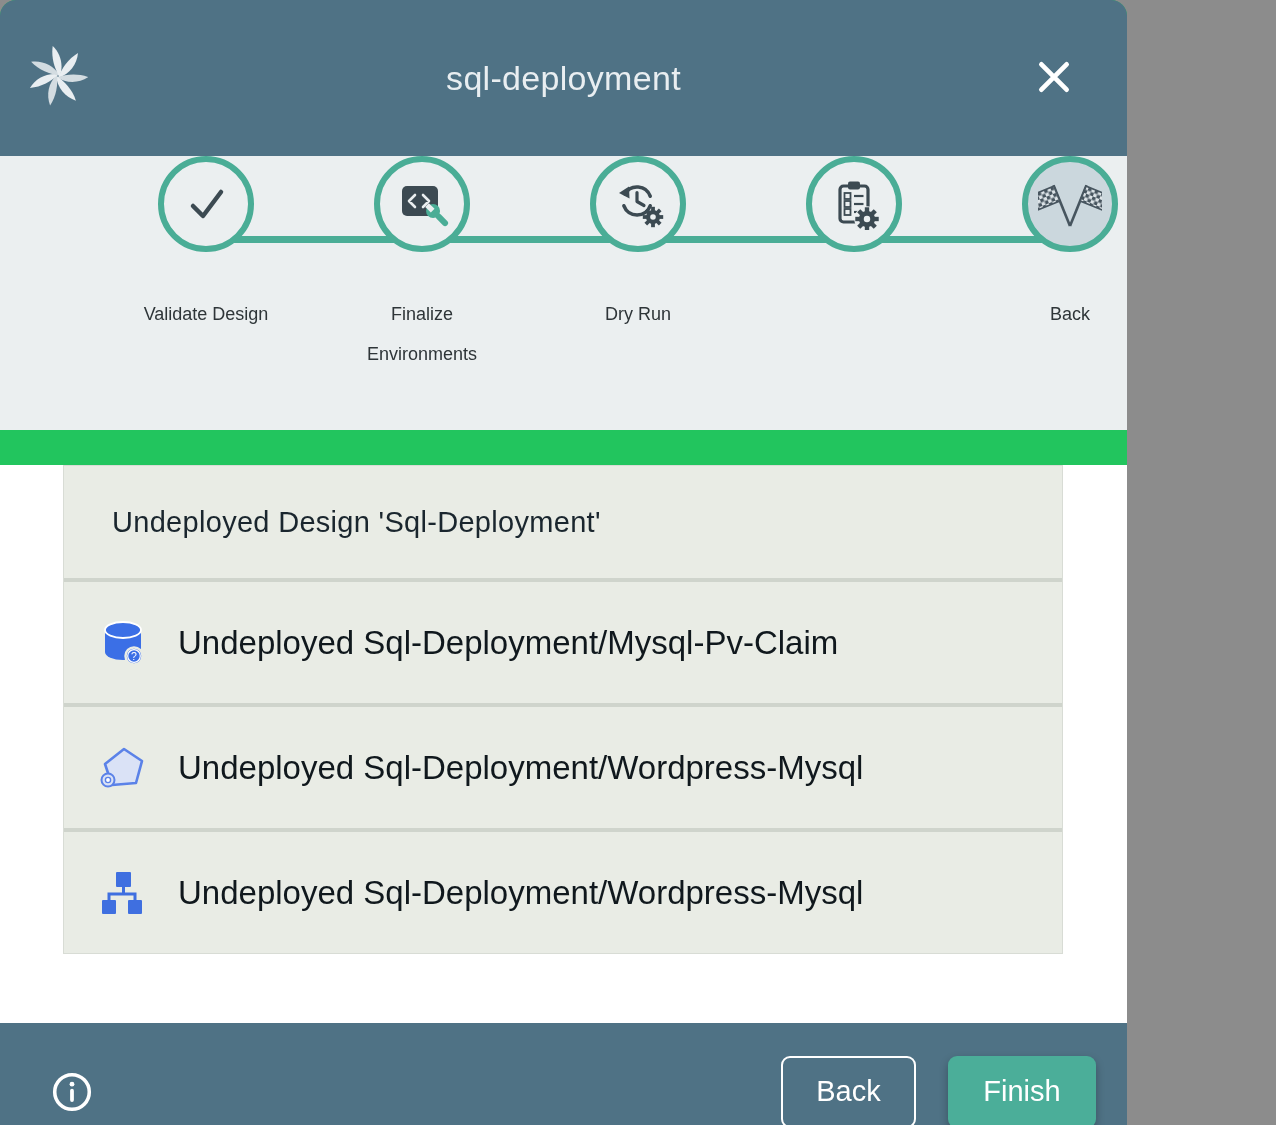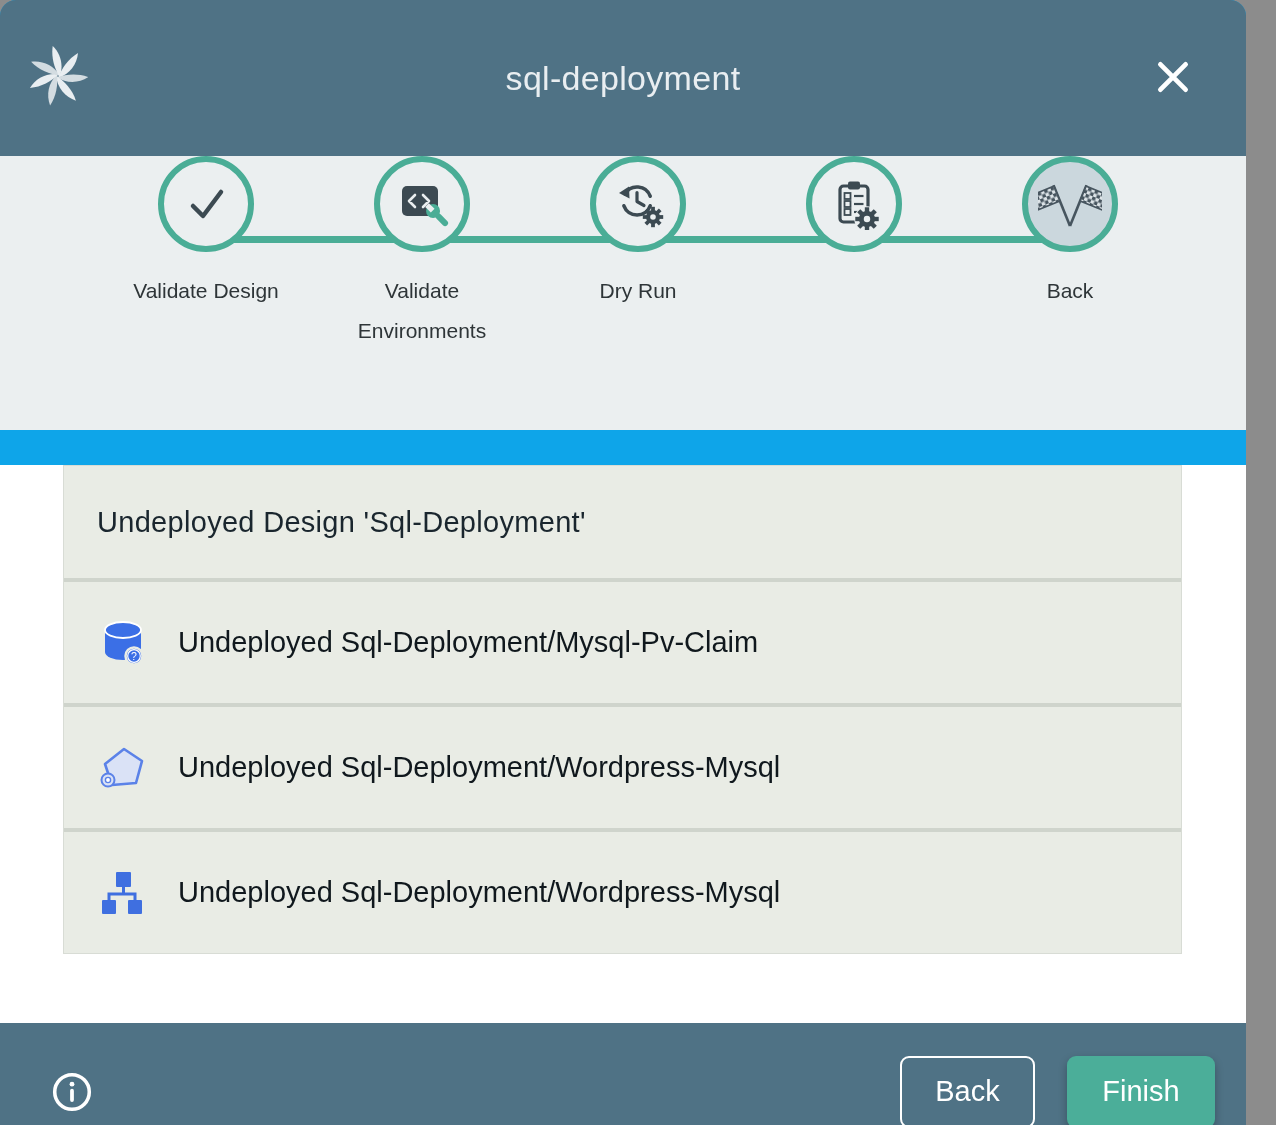--- a/index.html
+++ b/index.html
@@ -3,22 +3,22 @@
 <meta charset="utf-8">
 <style>
   html,body{margin:0;padding:0}
   body{
     width:1276px;height:1125px;
     background:#8c8c8c;
     font-family:"Liberation Sans",sans-serif;
     -webkit-font-smoothing:antialiased;
   }
   .dialog{
-    position:relative;width:1246px;height:1125px;
-    border-radius:16px 16px 0 0;overflow:hidden;background:#0ea5e9;
+    position:relative;width:1127px;height:1125px;
+    border-radius:16px 16px 0 0;overflow:hidden;background:#22c55e;
   }
   
   .header{
     position:relative;height:156px;background:#4F7285;
     display:flex;align-items:center;justify-content:center;
   }
   .logo{position:absolute;left:28px;top:46px;width:60px;height:60px}
   .title{color:#E9EEF1;font-size:34px;letter-spacing:.3px}
   .close-btn{
     position:absolute;right:48px;top:52px;width:50px;height:50px;
@@ -30,36 +30,36 @@
   .track{position:absolute;left:206px;width:864px;top:80px;height:7px;background:#4AAD96;border-radius:4px}
   .steps{position:absolute;left:98px;top:0;display:flex}
   .step{width:216px;display:flex;flex-direction:column;align-items:center;cursor:pointer}
   .circle{
     position:relative;z-index:1;width:84px;height:84px;border:6px solid #4AAD96;
     border-radius:50%;background:#EBEFF0;
     display:flex;align-items:center;justify-content:center;
   }
   .step.active .circle{background:#CBD7DD}
   .step-label{
-    margin-top:19px;font-size:21px;color:#2E3538;
+    margin-top:42px;font-size:18px;color:#2E3538;
     text-align:center;line-height:40px;max-width:172px;
   }
   
   .content{background:#fff;height:558px}
   .panel{margin:35px 64px 0 63px;border:1px solid #D8DCD5}
   .panel-header{
     height:112px;background:#E9ECE5;display:flex;align-items:center;
-    padding-left:33px;font-size:29px;color:#1A262E;letter-spacing:.3px;
+    padding-left:48px;font-size:29px;color:#1A262E;letter-spacing:.3px;
   }
   .row{
     height:121px;background:#E9ECE5;border-top:4px solid #CFD4CC;
     display:flex;align-items:center;padding-left:33px;
   }
   .row-icon{width:52px;height:52px;margin-right:29px;flex:0 0 auto}
-  .row-text{font-size:29px;color:#10181D}
+  .row-text{font-size:33px;color:#10181D}
   
   .footer{
     position:relative;height:137px;background:#4F7285;
     display:flex;align-items:center;
   }
   .footer::after{
     content:"";position:absolute;left:0;right:0;bottom:0;height:6px;
     background:rgba(0,0,0,.18);pointer-events:none;
   }
   .info-btn{
@@ -122,21 +122,21 @@
           <svg width="54" height="50" viewBox="0 0 54 50">
             <rect x="7" y="7" width="36" height="30" rx="5" fill="#3C4A52"></rect>
             <path d="M20 16 l-6 6 6 6 M28 16 l6 6 -6 6" stroke="#EBEFF0" stroke-width="2.6" fill="none" stroke-linecap="round" stroke-linejoin="round"></path>
             <g transform="translate(43,37) rotate(-45)">
               <rect x="-3" y="-2" width="6" height="15" rx="3" fill="#4AAD96"></rect>
               <circle cx="0" cy="-7" r="7" fill="#4AAD96"></circle>
               <rect x="-2.6" y="-15.5" width="5.2" height="8" fill="#EBEFF0"></rect>
             </g>
           </svg>
         </div>
-        <div class="step-label">Validate Environments</div>
+        <div class="step-label">Finalize Environments</div>
       </div>
 
       <div class="step">
         <div class="circle">
           <svg width="54" height="50" viewBox="0 0 54 50">
             <path d="M13.9 15 A 14 14 0 0 1 39.2 17.2" fill="none" stroke="#3C4A52" stroke-width="3.6" stroke-linecap="round"></path>
             <path d="M39.2 26.8 A 14 14 0 0 1 12.9 26.8" fill="none" stroke="#3C4A52" stroke-width="3.6" stroke-linecap="round"></path>
             <path d="M18 7.5 L8 14 L18.5 19.5 Z" fill="#3C4A52"></path>
             <path d="M26 13.5 L26 22.5 L33 26.5" fill="none" stroke="#3C4A52" stroke-width="3.2" stroke-linecap="round" stroke-linejoin="round"></path>
             <g transform="translate(42,38)">

